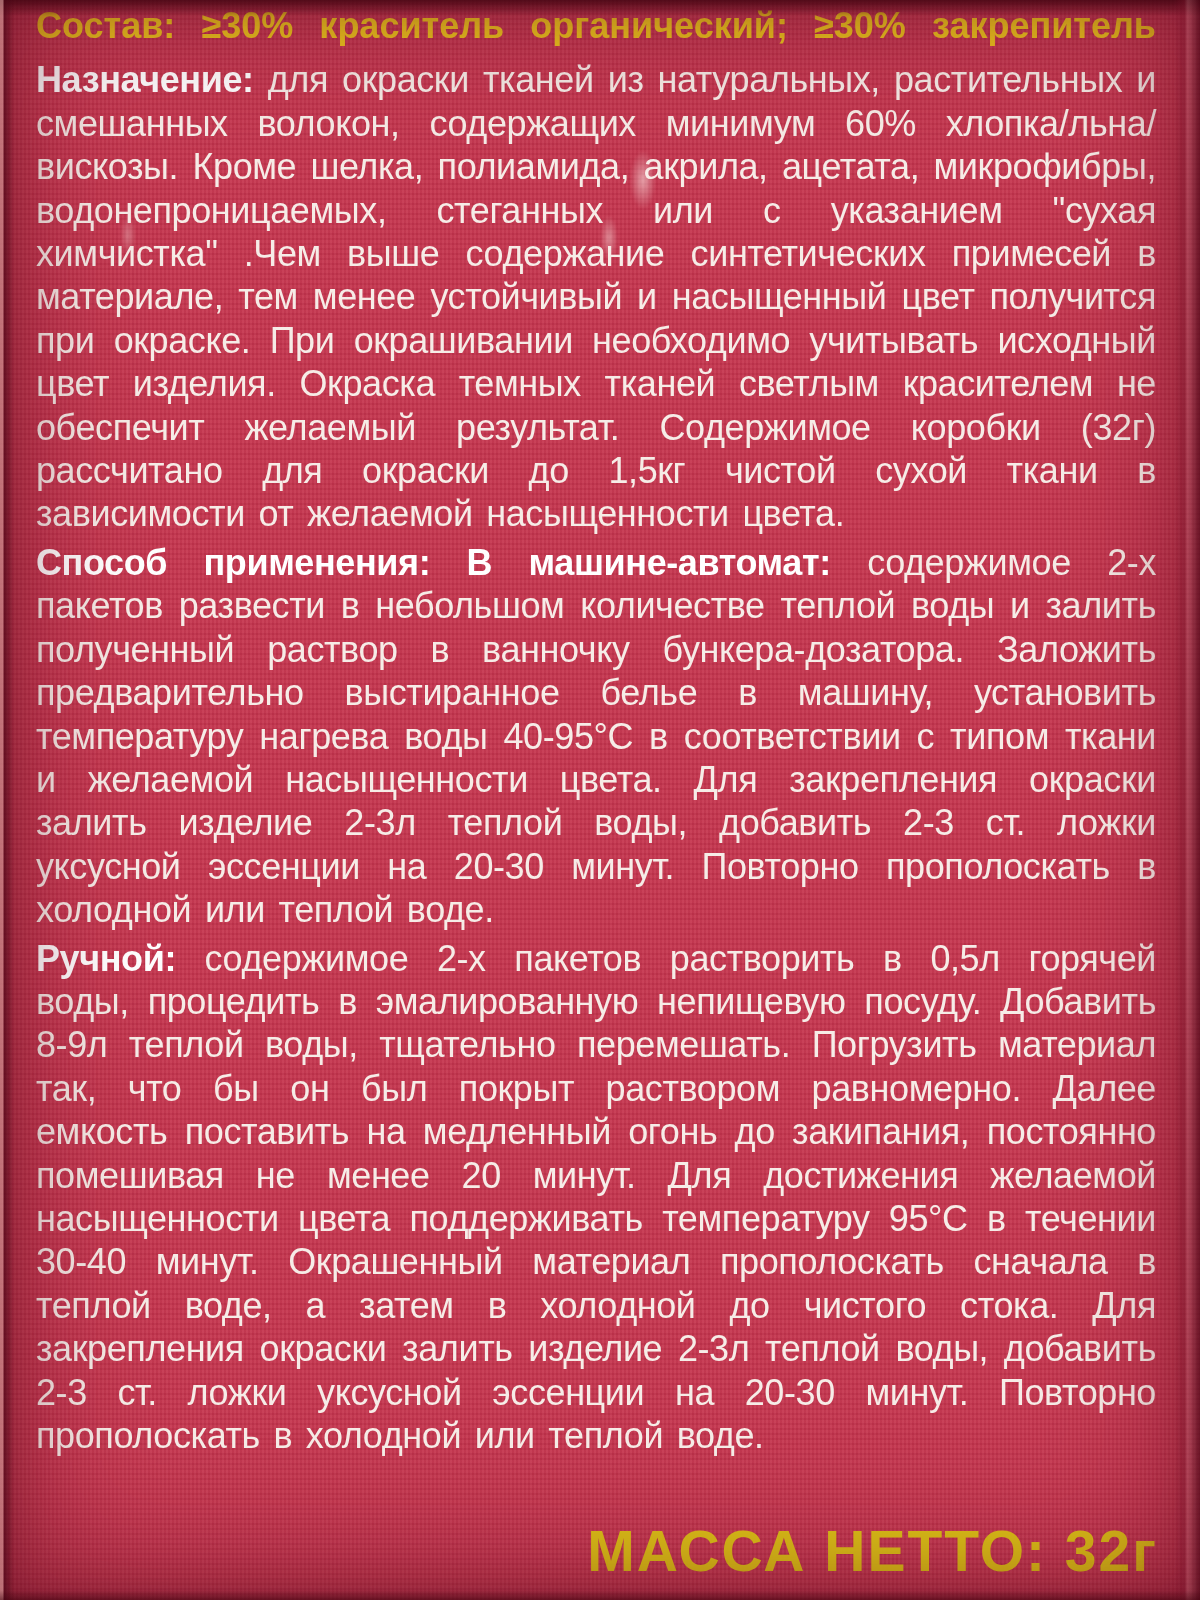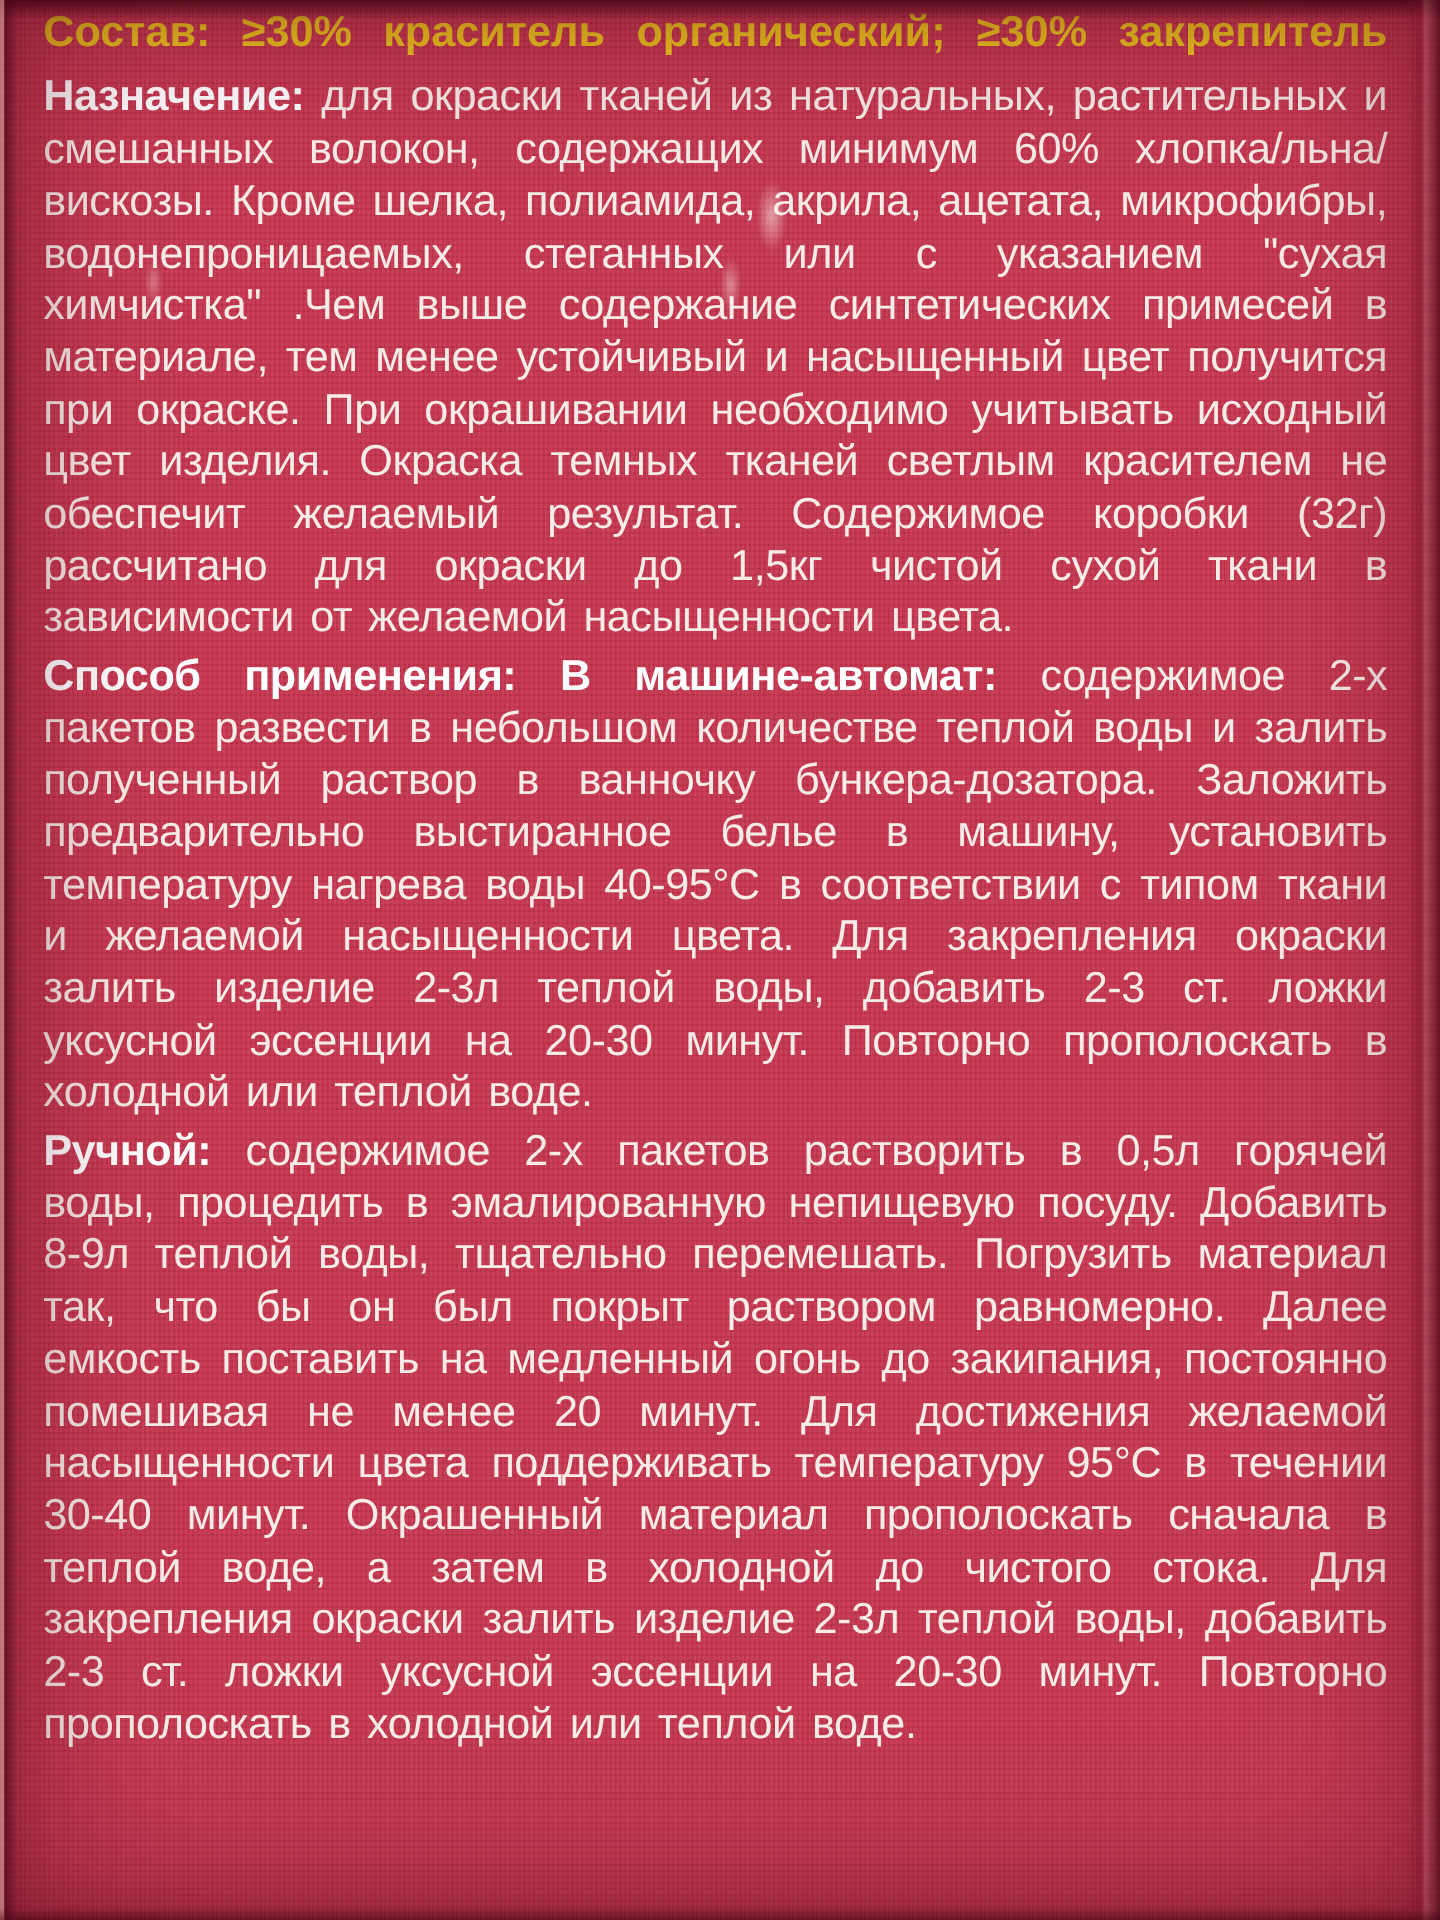--- a/index.html
+++ b/index.html
@@ -78,20 +78,21 @@
     <p class="comp-line">Состав: ≥30% краситель органический; ≥30% закрепитель</p>
 
     <p><span class="yellow">Назначение:</span> <span>для окраски тканей из натуральных, растительных и смешанных волокон, содержащих минимум 60% хлопка/льна/вискозы. Кроме шелка, полиамида, акрила, ацетата, микрофибры, водонепроницаемых, стеганных или с указанием "сухая химчистка" .Чем выше содержание синтетических примесей в материале, тем менее устойчивый и насыщенный цвет получится при окраске. При окрашивании необходимо учитывать исходный цвет изделия. Окраска темных тканей светлым красителем не обеспечит желаемый результат. Содержимое коробки (32г) рассчитано для окраски до 1,5кг чистой сухой ткани в зависимости от желаемой насыщенности цвета.</span></p>
 
     <p><span class="yellow">Способ применения:</span> <span class="yellow">В машине-автомат:</span> <span>содержимое 2-х пакетов развести в небольшом количестве теплой воды и залить полученный раствор в ванночку бункера-дозатора. Заложить предварительно выстиранное белье в машину, установить температуру нагрева воды 40-95°С в соответствии с типом ткани и желаемой насыщенности цвета. Для закрепления окраски залить изделие 2-3л теплой воды, добавить 2-3 ст. ложки уксусной эссенции на 20-30 минут. Повторно прополоскать в холодной или теплой воде.</span></p>
 
     <p><span class="yellow">Ручной:</span> <span>содержимое 2-х пакетов растворить в 0,5л горячей воды, процедить в эмалированную непищевую посуду. Добавить 8-9л теплой воды, тщательно перемешать. Погрузить материал так, что бы он был покрыт раствором равномерно. Далее емкость поставить на медленный огонь до закипания, постоянно помешивая не менее 20 минут. Для достижения желаемой насыщенности цвета поддерживать температуру 95°С в течении 30-40 минут. Окрашенный материал прополоскать сначала в теплой воде, а затем в холодной до чистого стока. Для закрепления окраски залить изделие 2-3л теплой воды, добавить 2-3 ст. ложки уксусной эссенции на 20-30 минут. Повторно прополоскать в холодной или теплой воде.</span></p>
 
   </div>
 
+  <div class="netto">МАССА НЕТТО: 32г</div>
 
   <div class="scuff s1"></div>
   <div class="scuff s2"></div>
   <div class="scuff s3"></div>
 
   <div class="vignette"></div>
   <div class="edge-top"></div>
   <div class="edge-left"></div>
   <div class="edge-right"></div>
   <div class="edge-bottom"></div>

